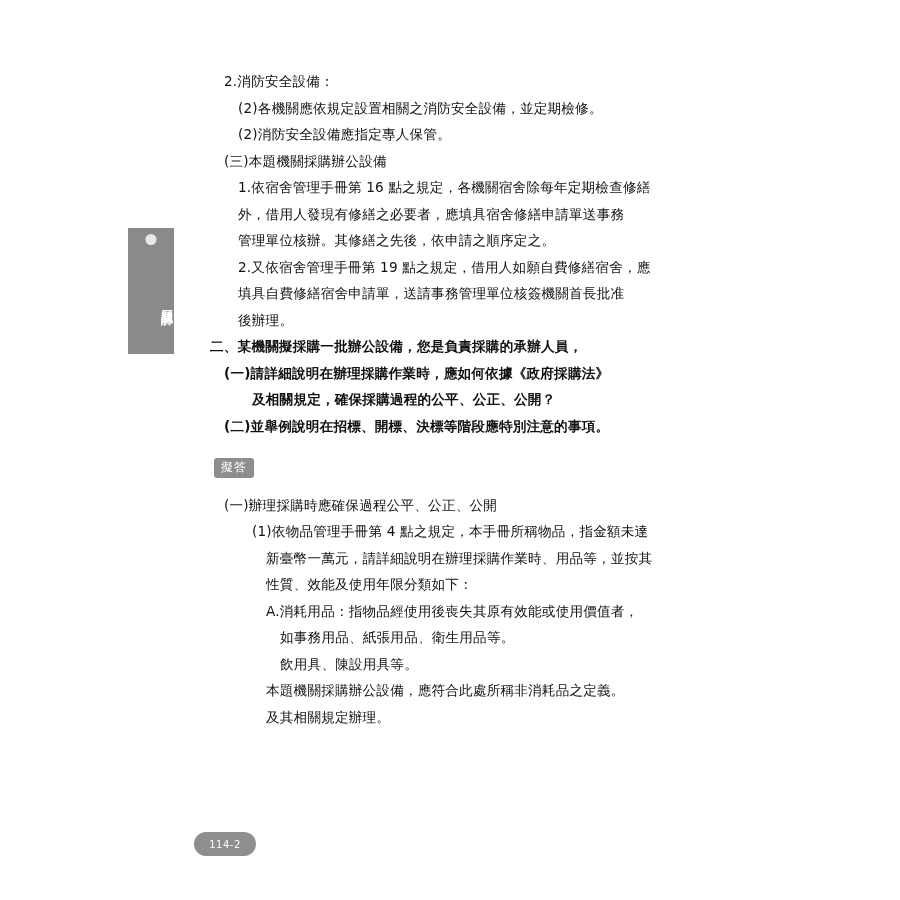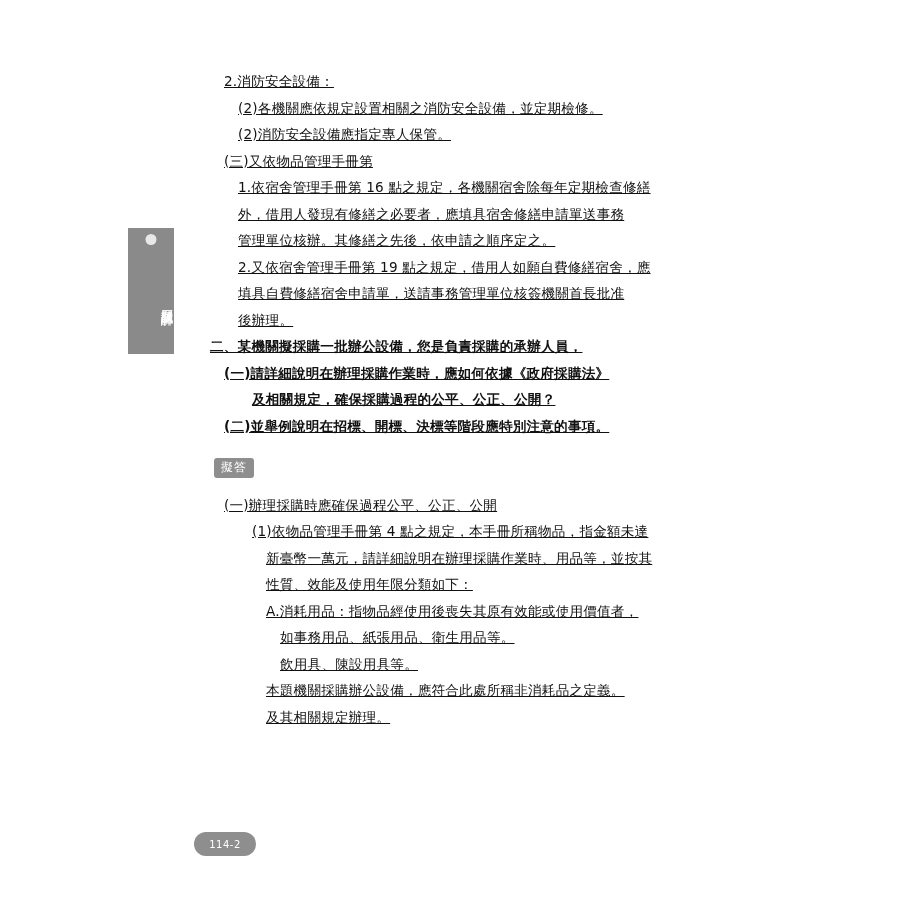--- a/index.html
+++ b/index.html
@@ -67,21 +67,20 @@
     top: 68px;
     width: 500px;
     font-size: 13.6px;
     line-height: 1.95;
     color: #111;
     letter-spacing: 0.2px;
   }
 
   .line {
     white-space: pre-wrap;
-    text-decoration: underline;
   }
 
   
   .i0  { margin-left: 0px; }
   .i1  { margin-left: 14px; }
   .i2  { margin-left: 28px; }
   .i3  { margin-left: 42px; }
   .i4  { margin-left: 56px; }
   .i5  { margin-left: 70px; }
 
@@ -132,21 +131,21 @@
   <div class="side-tab">
     <span class="dot"></span>
     <span class="vtext">歷屆試題詳解</span>
   </div>
 
   <div class="content">
     <div id="body-lines">
         <div class="line i1">2.消防安全設備：</div>
         <div class="line i2">(2)各機關應依規定設置相關之消防安全設備，並定期檢修。</div>
         <div class="line i2">(2)消防安全設備應指定專人保管。</div>
-        <div class="line i1">(三)又依物品管理手冊第</div>
+        <div class="line i1">(三)本題機關採購辦公設備</div>
         <div class="line i2">1.依宿舍管理手冊第 16 點之規定，各機關宿舍除每年定期檢查修繕</div>
         <div class="line i2">外，借用人發現有修繕之必要者，應填具宿舍修繕申請單送事務</div>
         <div class="line i2">管理單位核辦。其修繕之先後，依申請之順序定之。</div>
         <div class="line i2">2.又依宿舍管理手冊第 19 點之規定，借用人如願自費修繕宿舍，應</div>
         <div class="line i2">填具自費修繕宿舍申請單，送請事務管理單位核簽機關首長批准</div>
         <div class="line i2">後辦理。</div>
         <div class="line i0 bold">二、某機關擬採購一批辦公設備，您是負責採購的承辦人員，</div>
         <div class="line i1 bold">(一)請詳細說明在辦理採購作業時，應如何依據《政府採購法》</div>
         <div class="line i3 bold">及相關規定，確保採購過程的公平、公正、公開？</div>
         <div class="line i1 bold">(二)並舉例說明在招標、開標、決標等階段應特別注意的事項。</div>

